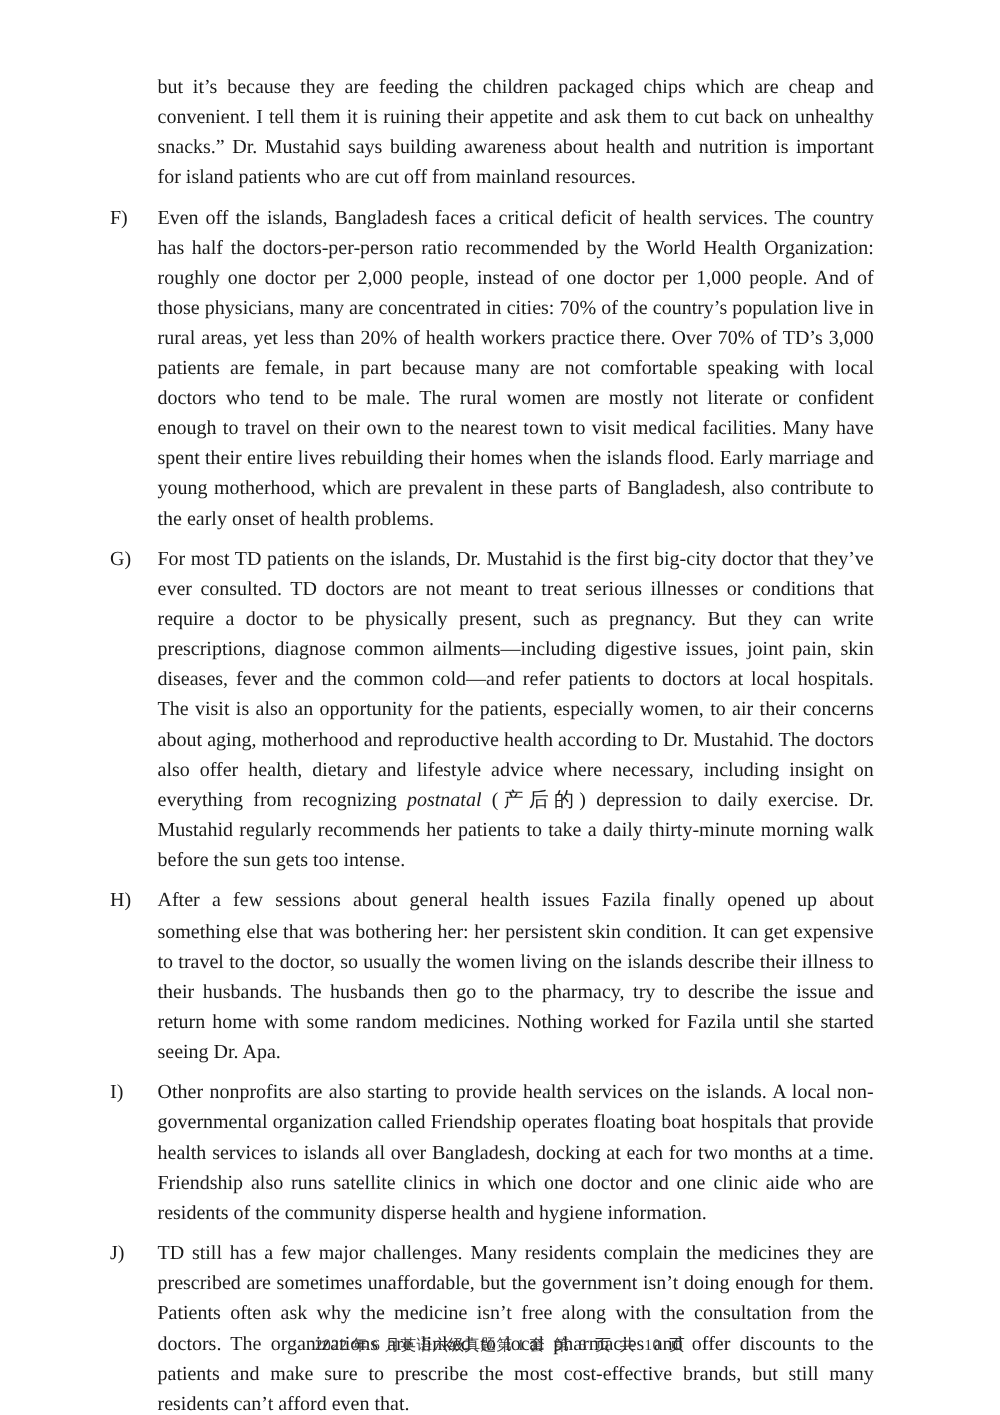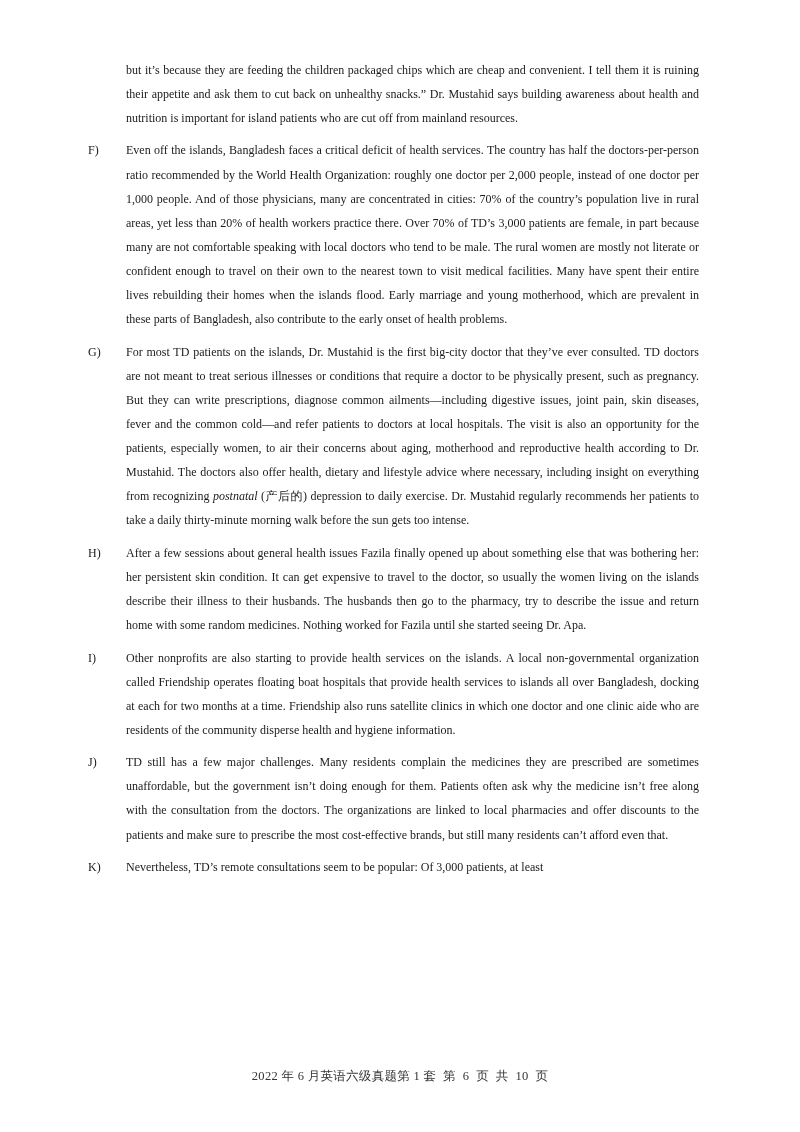--- a/index.html
+++ b/index.html
@@ -23,21 +23,21 @@
       height: 1132px;
     }
     .content {
       position: absolute;
       left: 88px;
       top: 58px;
       width: 611px;
     }
     .para {
       position: relative;
-      font-size: 12px;
+      font-size: 16px;
       line-height: 24.1px;
       text-align: justify;
       text-align-last: left;
       margin: 0 0 8.4px 0;
       padding-left: 38px;
       hyphens: none;
     }
     .para.cont {
       margin-bottom: 8.2px;
     }

